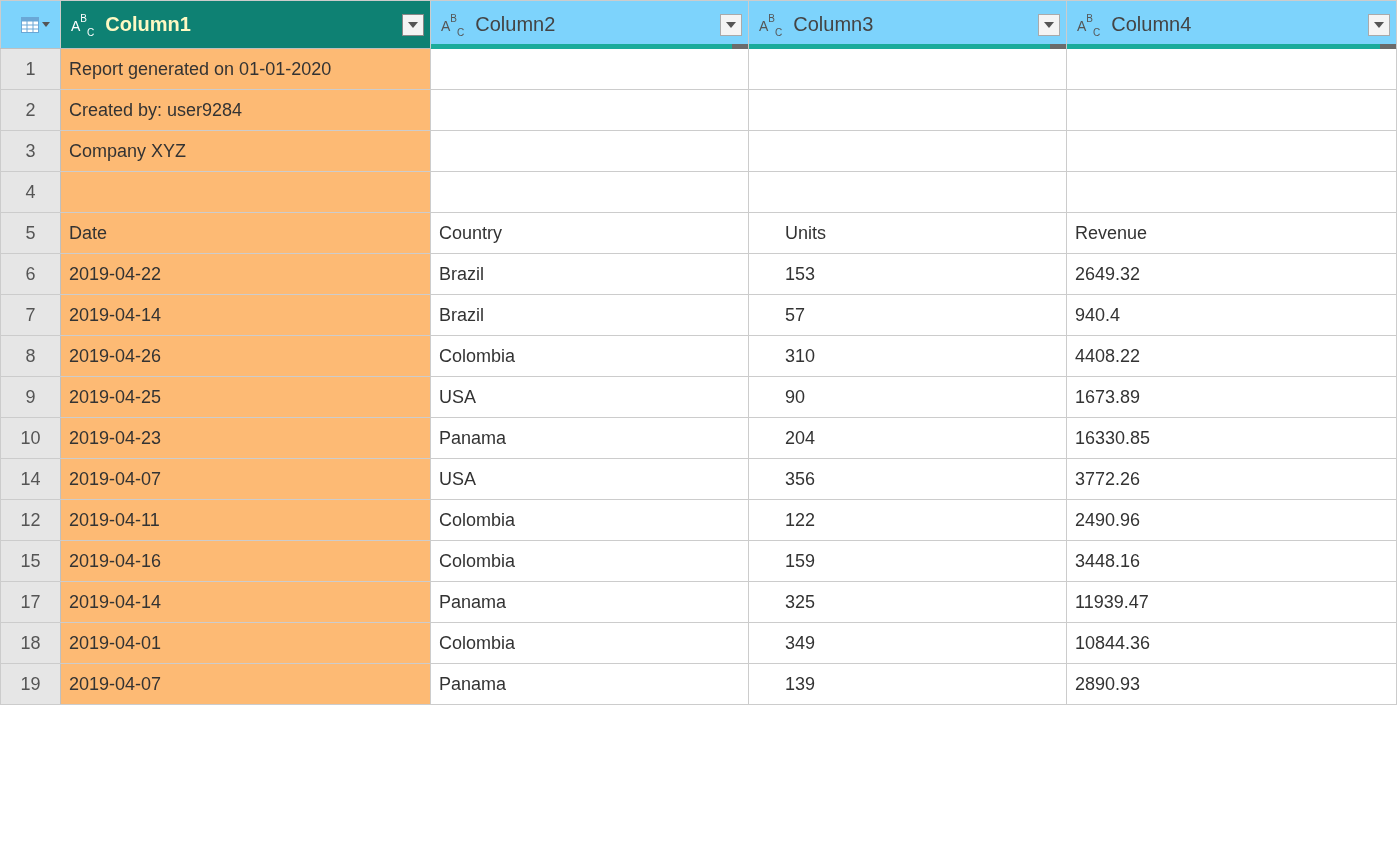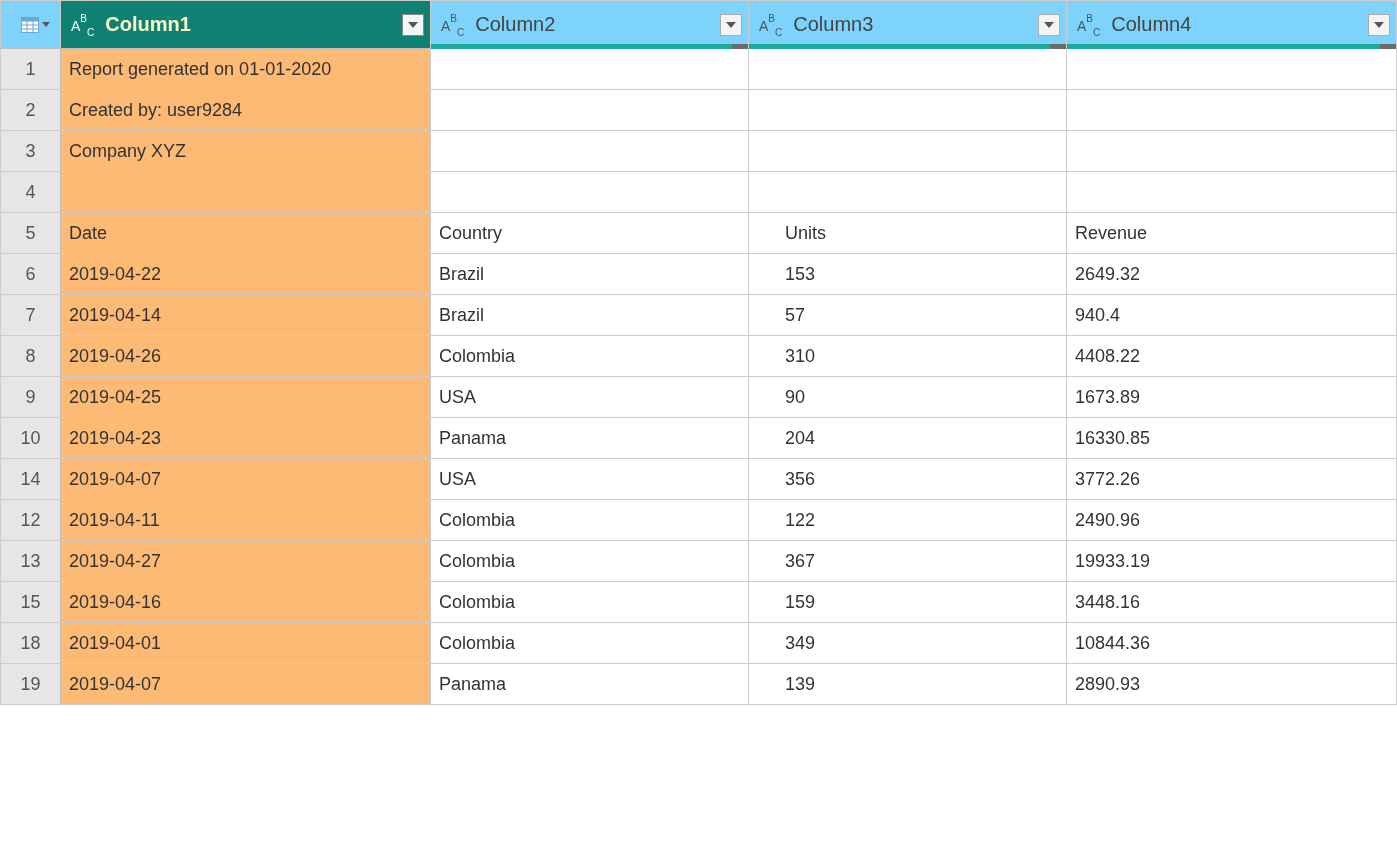--- a/index.html
+++ b/index.html
@@ -283,34 +283,34 @@
       <div class="cell colw4">3772.26</div>
     </div>
     <div class="row">
       <div class="cell rownum">12</div>
       <div class="cell colw1 col1">2019-04-11</div>
       <div class="cell colw2">Colombia</div>
       <div class="cell colw3">122</div>
       <div class="cell colw4">2490.96</div>
     </div>
     <div class="row">
-      <div class="cell rownum">13</div>
-      <div class="cell colw1 col1">2019-04-27</div>
-      <div class="cell colw2">Colombia</div>
-      <div class="cell colw3">367</div>
-      <div class="cell colw4">19933.19</div>
-    </div>
-    <div class="row">
       <div class="cell rownum">15</div>
       <div class="cell colw1 col1">2019-04-16</div>
       <div class="cell colw2">Colombia</div>
       <div class="cell colw3">159</div>
       <div class="cell colw4">3448.16</div>
     </div>
     <div class="row">
+      <div class="cell rownum">17</div>
+      <div class="cell colw1 col1">2019-04-14</div>
+      <div class="cell colw2">Panama</div>
+      <div class="cell colw3">325</div>
+      <div class="cell colw4">11939.47</div>
+    </div>
+    <div class="row">
       <div class="cell rownum">18</div>
       <div class="cell colw1 col1">2019-04-01</div>
       <div class="cell colw2">Colombia</div>
       <div class="cell colw3">349</div>
       <div class="cell colw4">10844.36</div>
     </div>
     <div class="row">
       <div class="cell rownum">19</div>
       <div class="cell colw1 col1">2019-04-07</div>
       <div class="cell colw2">Panama</div>

